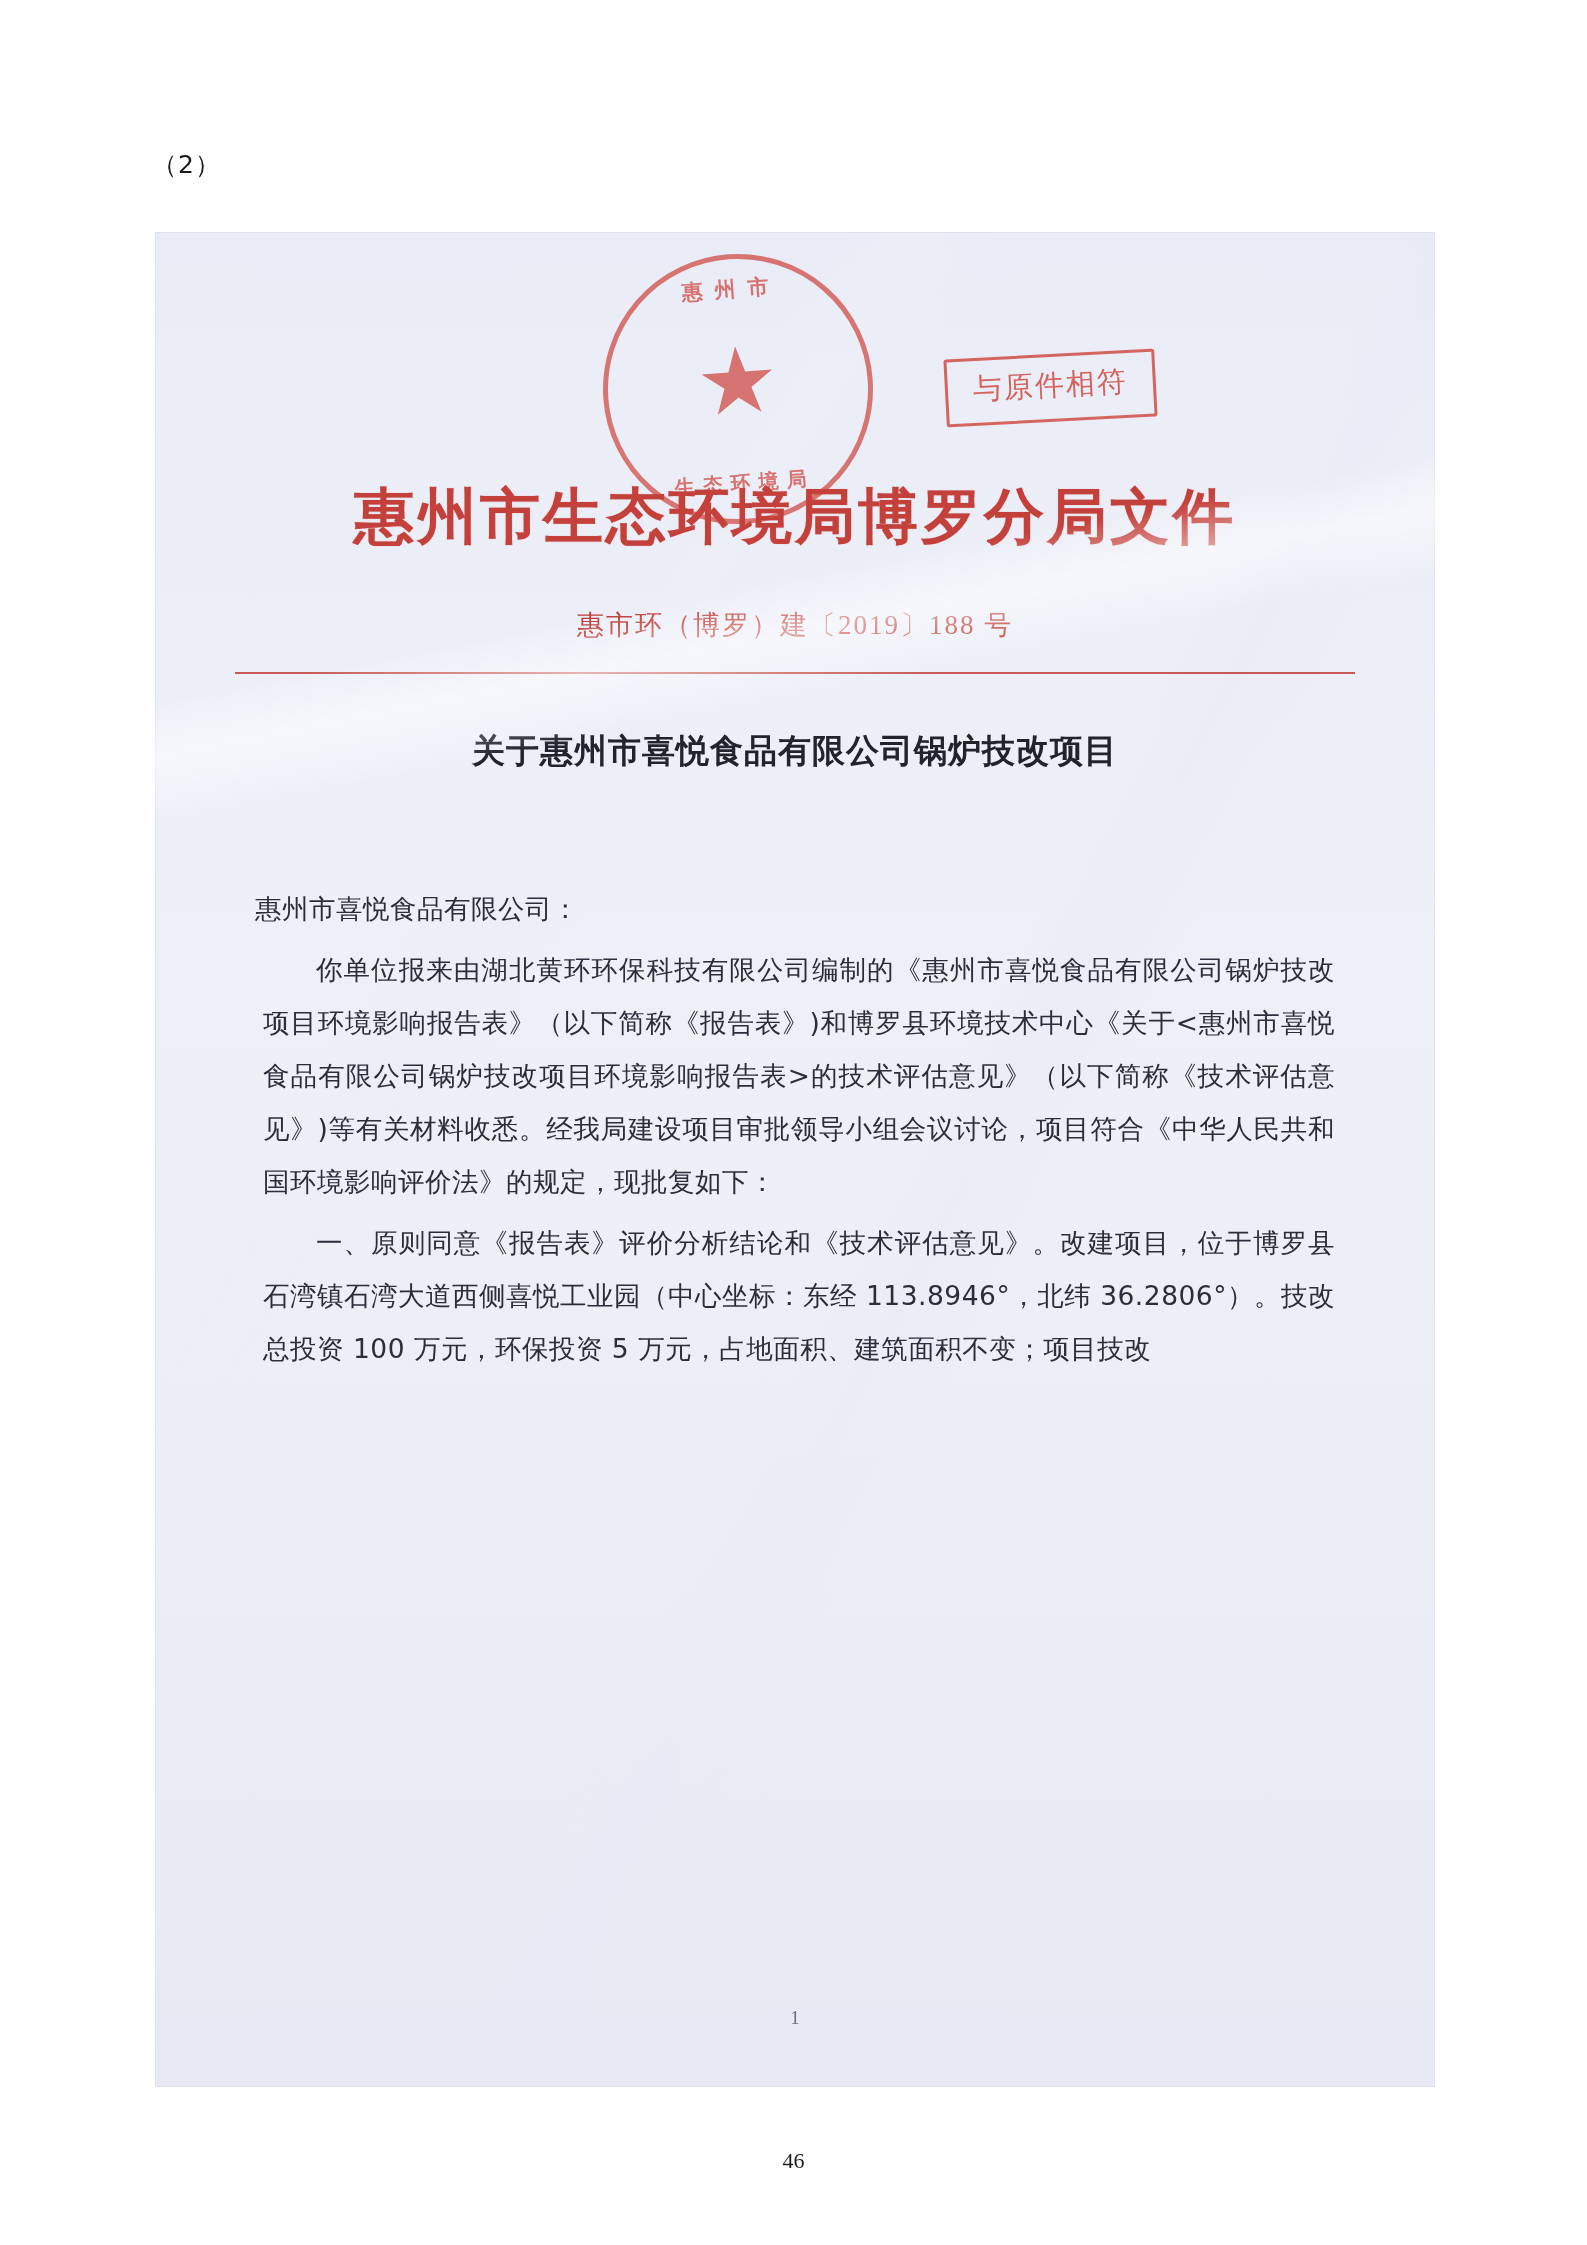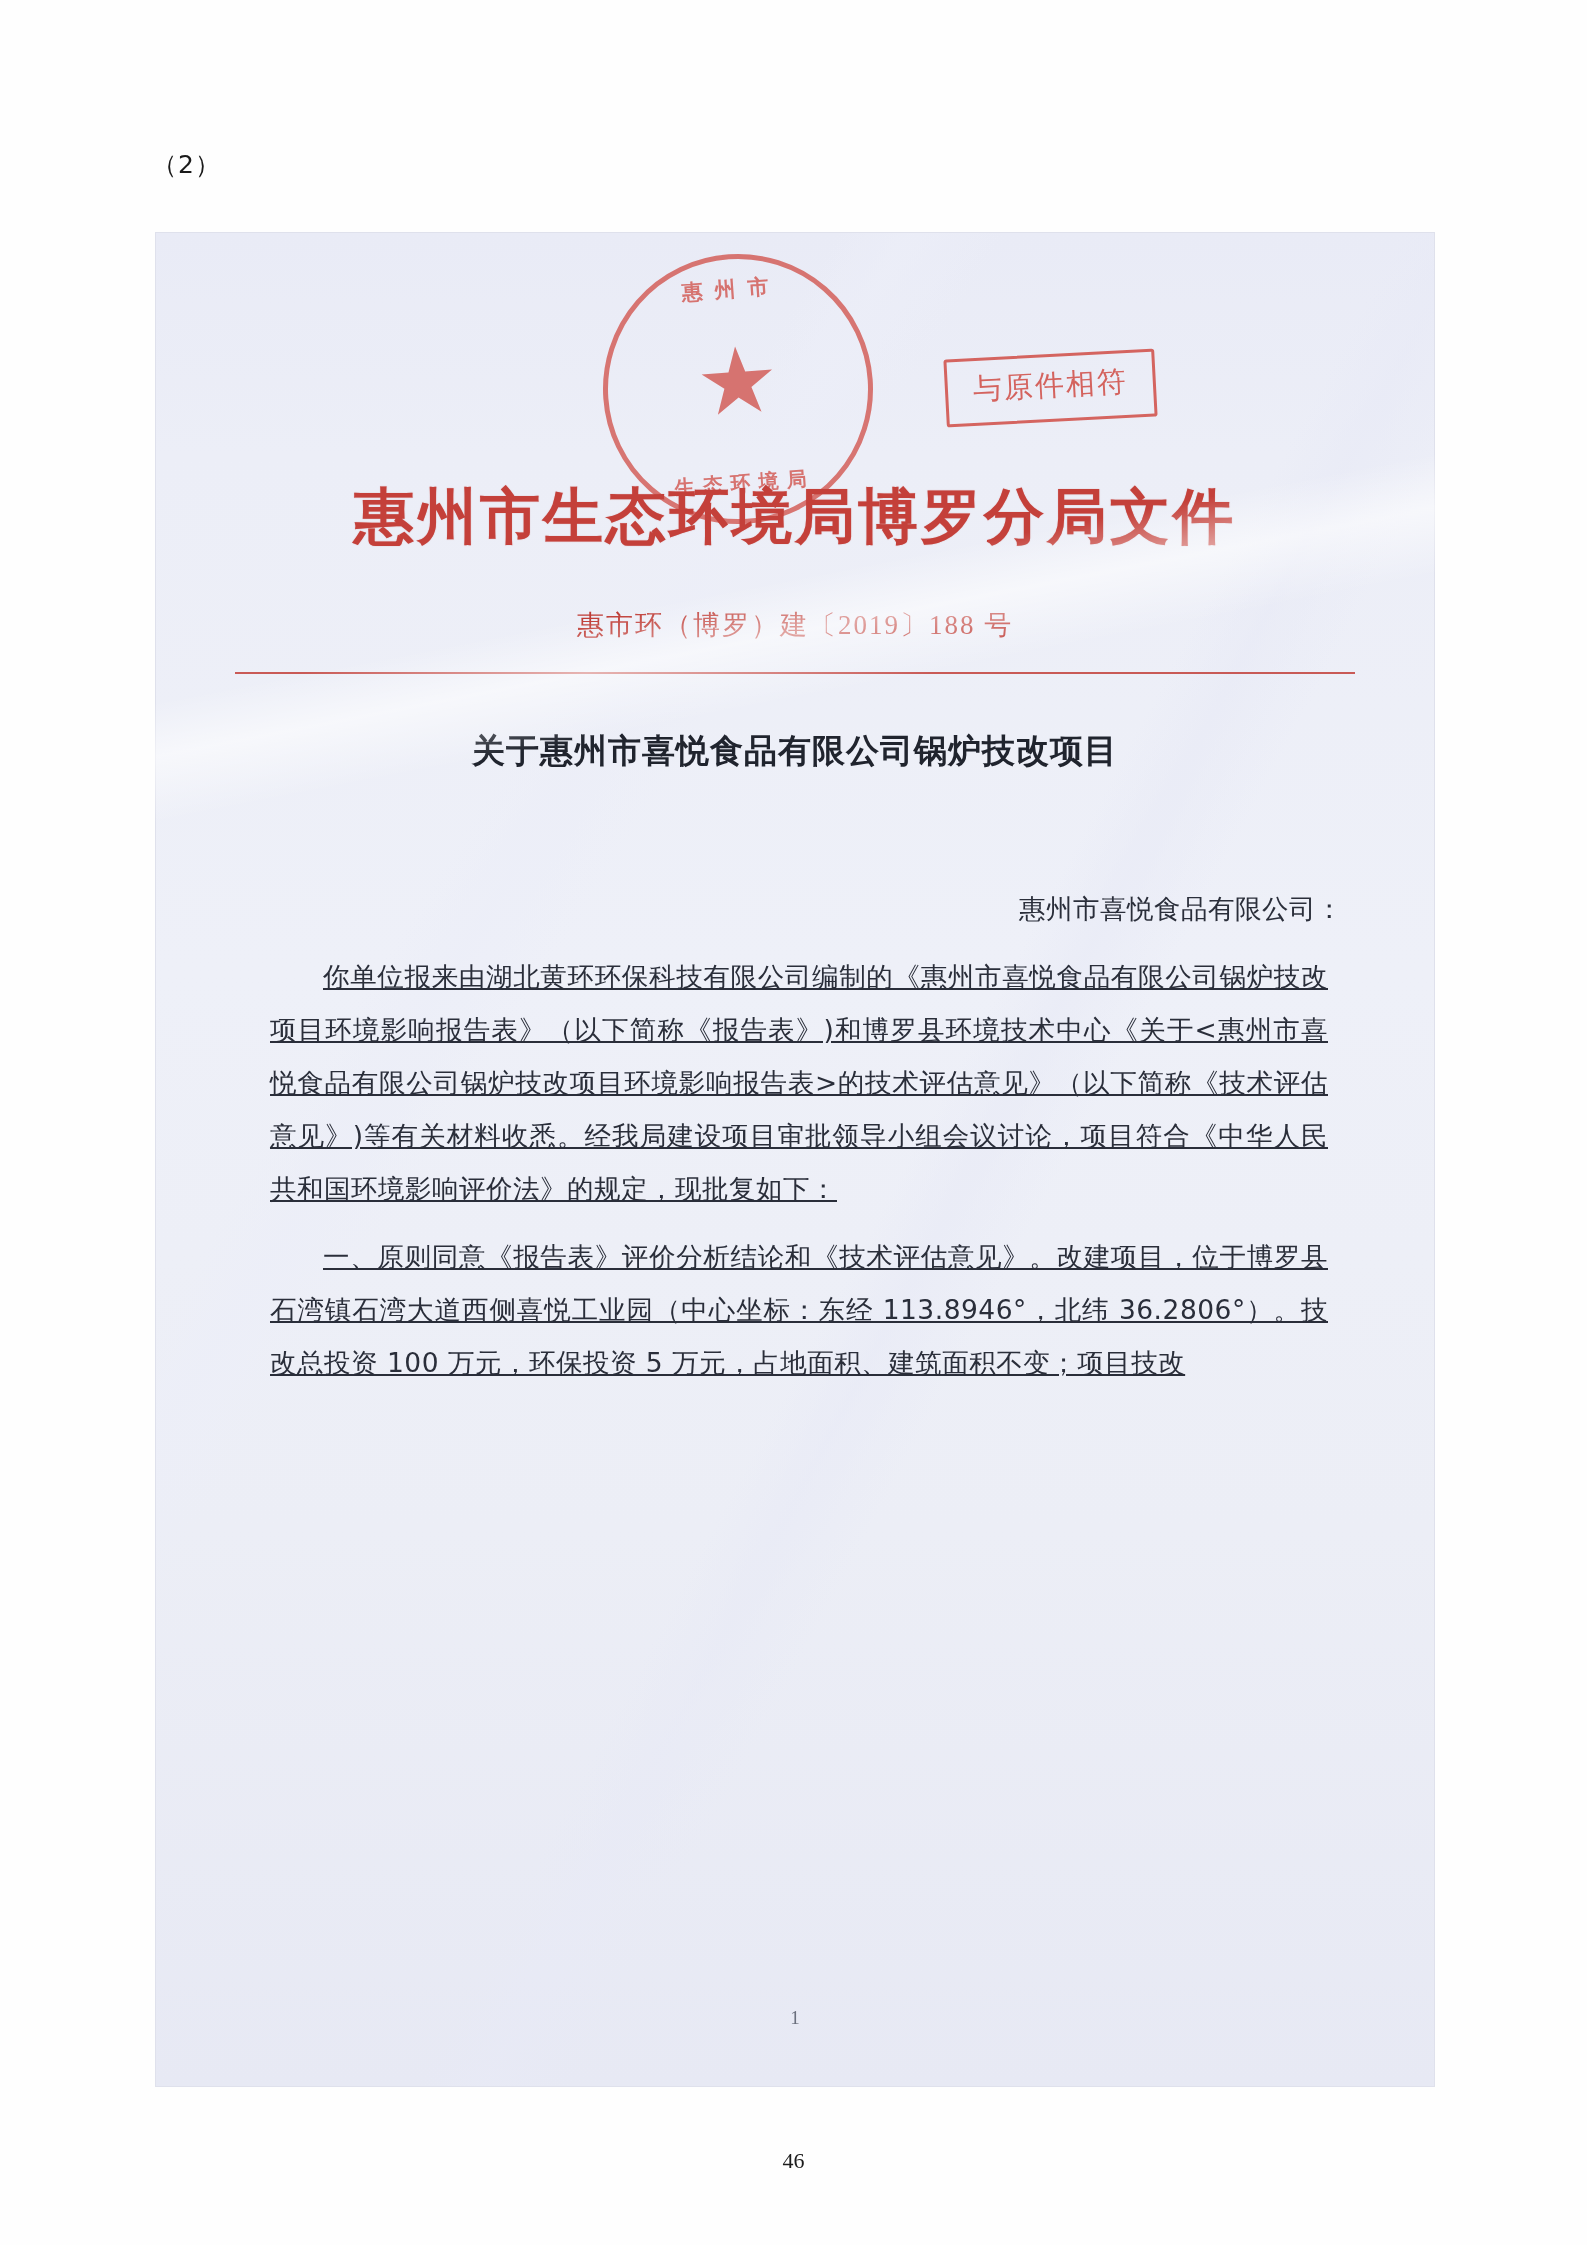--- a/index.html
+++ b/index.html
@@ -205,27 +205,25 @@
     right: 92px;
     top: 650px;
     color: #2a2e3a;
     font-size: 26.5px;
     font-family: "DejaVu Sans", sans-serif;
     line-height: 53px;
     letter-spacing: 0.5px;
   }
   .salutation {
     margin: 0 0 4px 0;
-    text-align: right;
   }
   .para {
-    margin: 15px;
+    margin: 8px;
     text-indent: 2em;
     text-align: justify;
-    text-decoration: underline;
   }
   .scan-footer-num {
     position: absolute;
     left: 0;
     right: 0;
     bottom: 58px;
     text-align: center;
     font-size: 19px;
     color: #6a6f7d;
     font-family: "Liberation Serif", serif;

